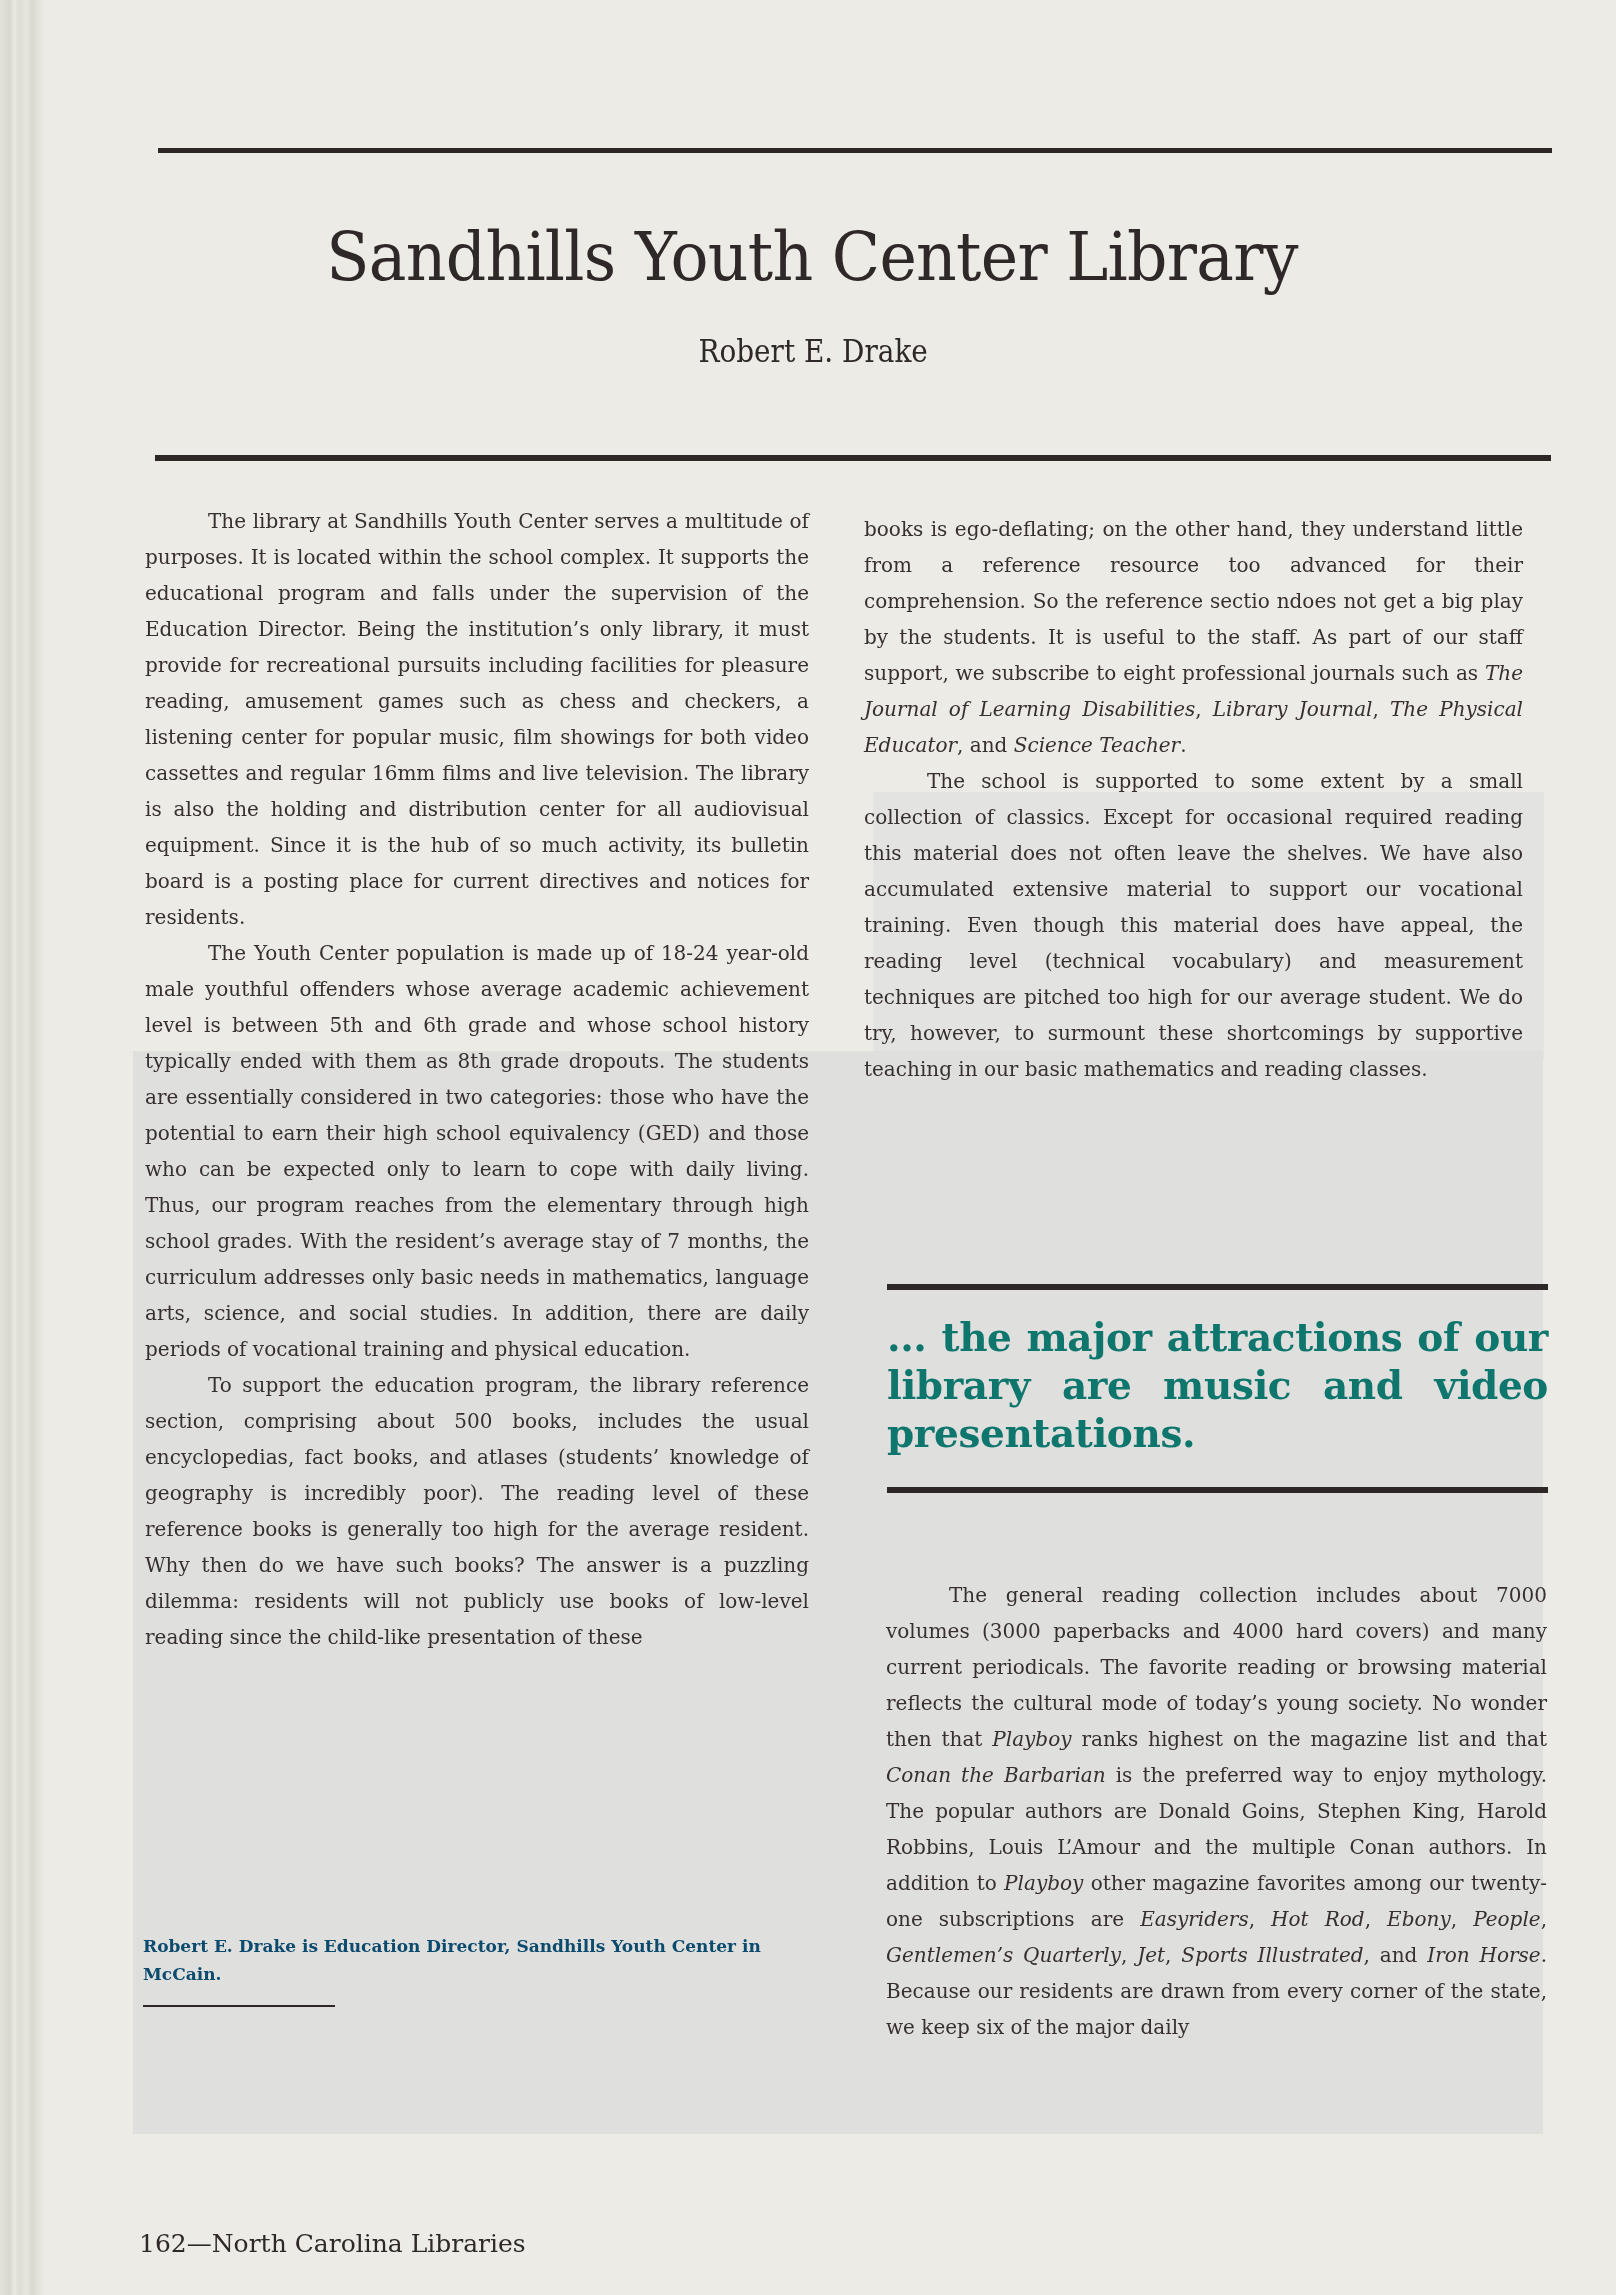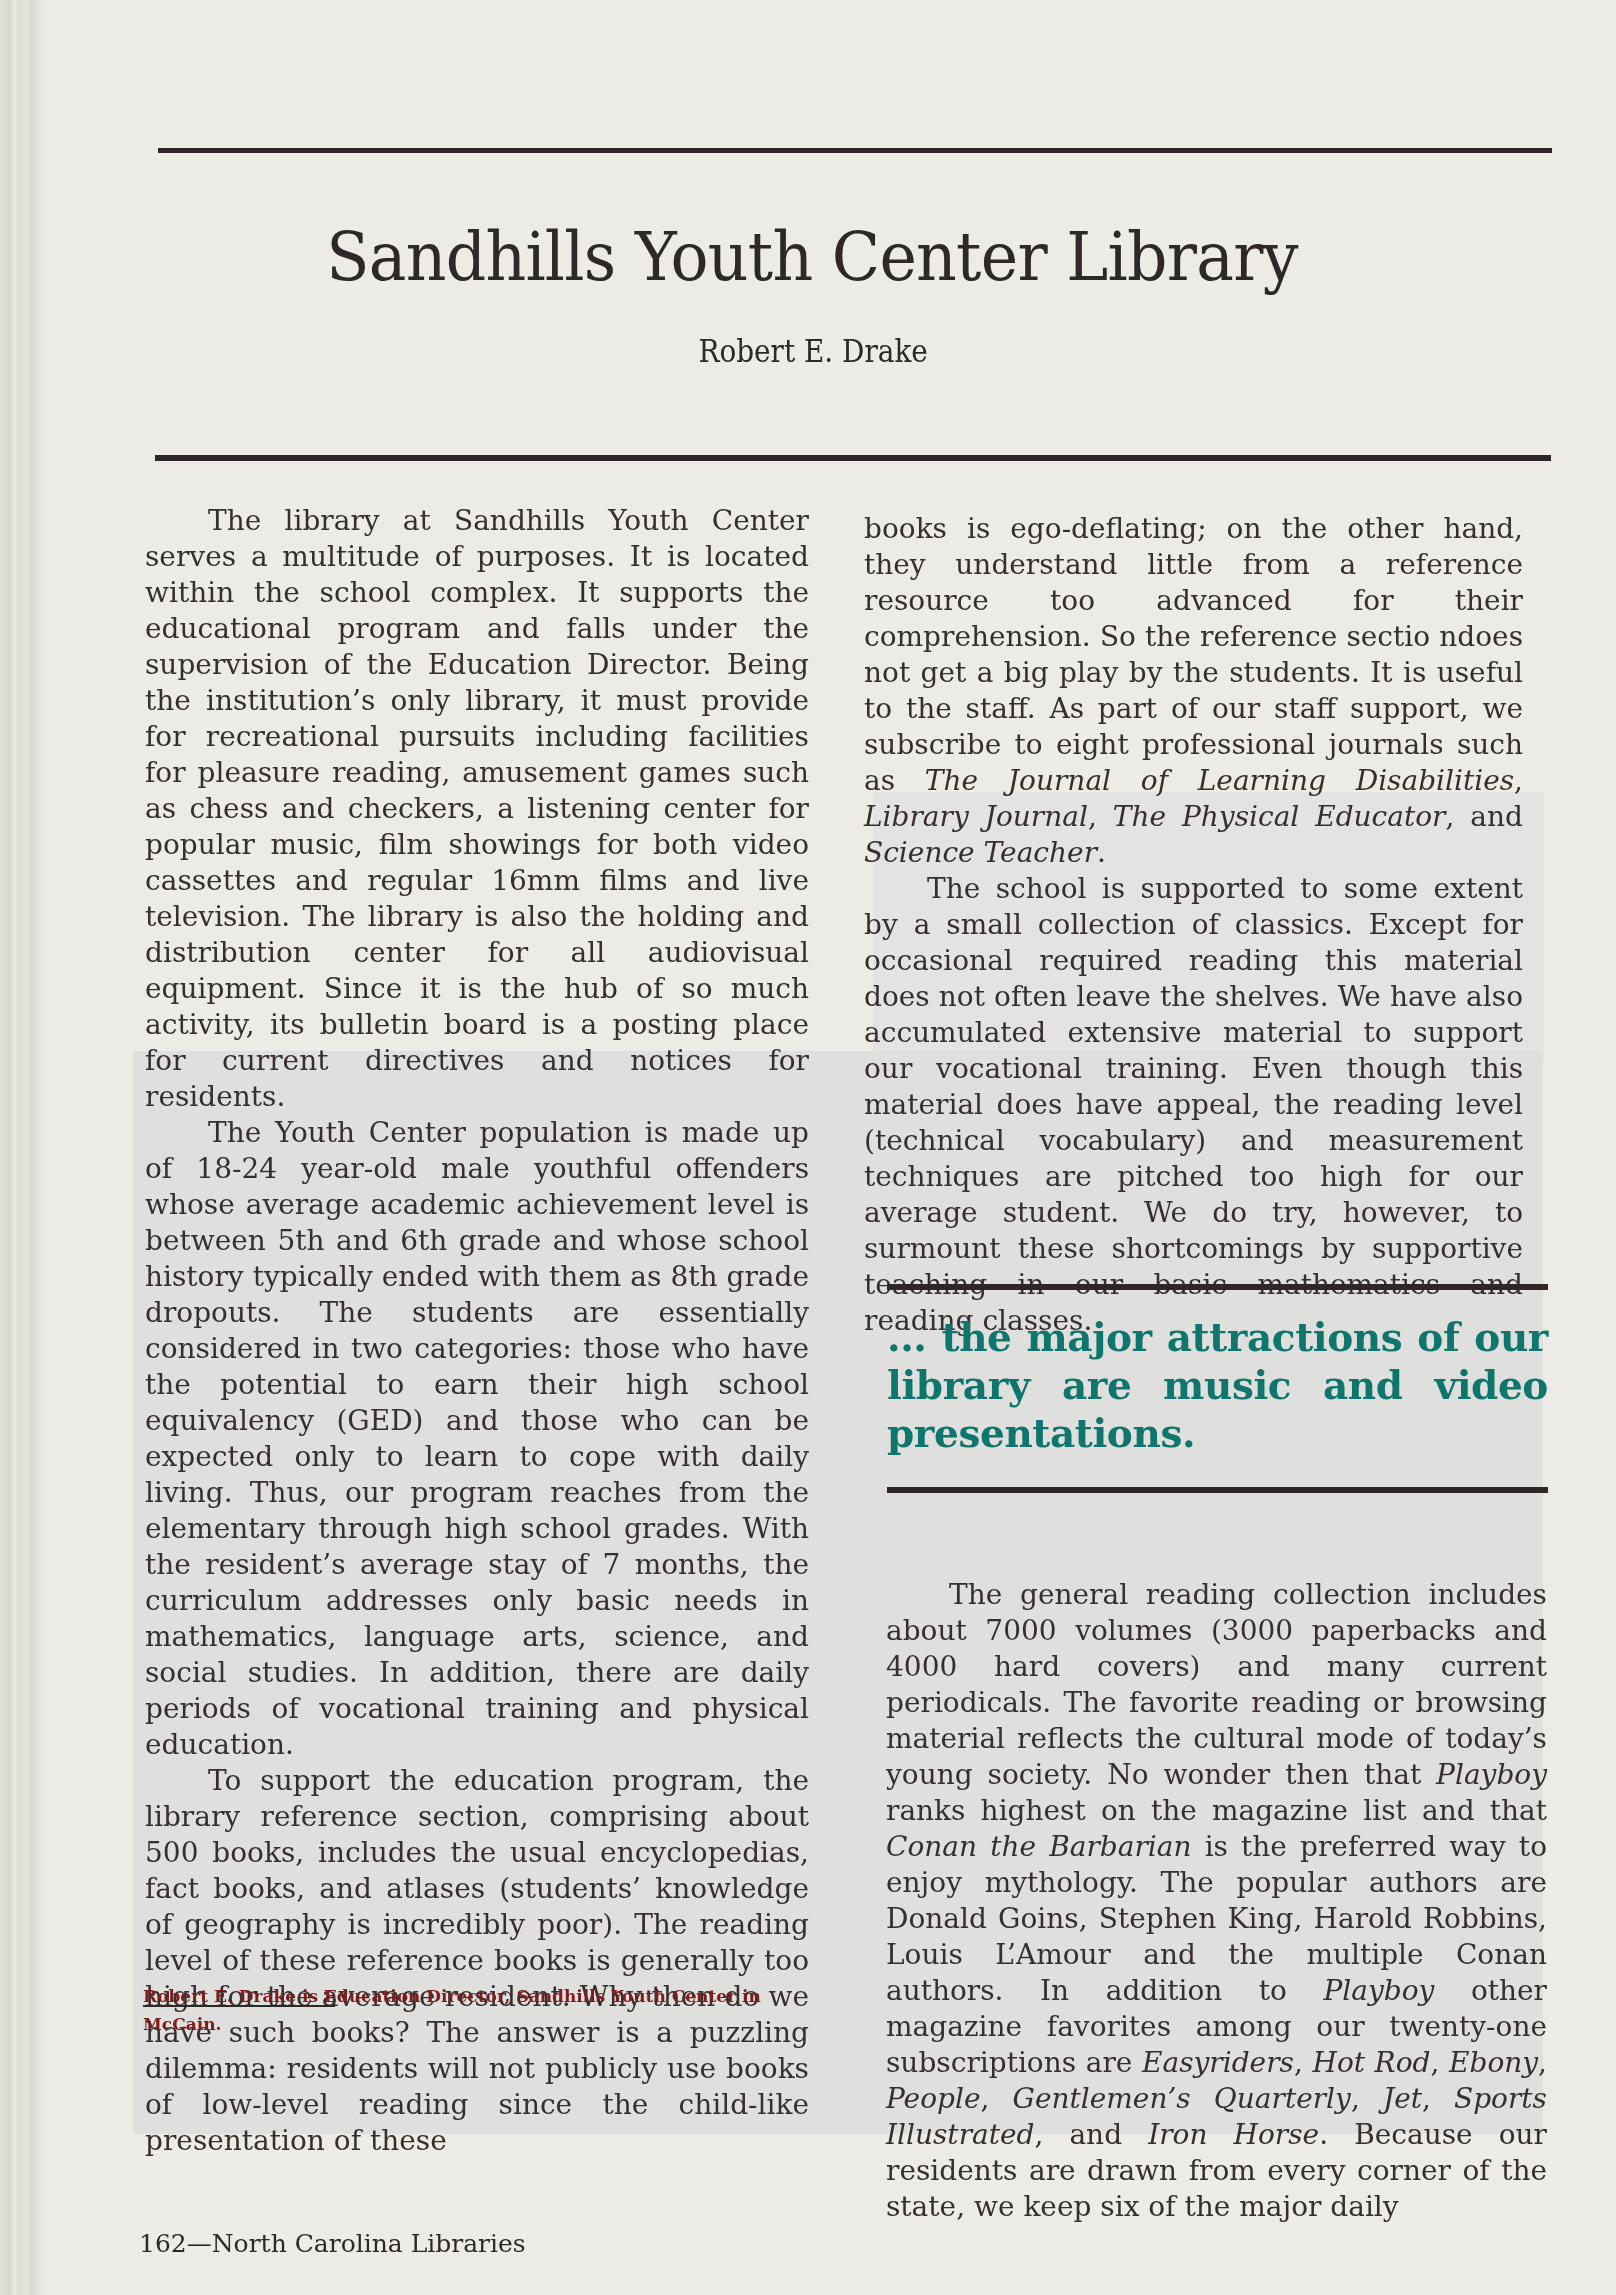--- a/index.html
+++ b/index.html
@@ -32,37 +32,37 @@
     position: absolute; left: 0; width: 1617px; top: 217px; text-align: center;
     font-size: 68px; font-weight: normal; letter-spacing: -0.8px; color: #2f2828;
     margin: 0; transform: scaleX(0.93); transform-origin: 857px 0;
   }
   .byline {
     position: absolute; left: 0; width: 1617px; top: 333px; text-align: center;
     font-size: 31px; color: #2f2828; transform: scaleX(0.9); transform-origin: 855px 0;
   }
 
   .col {
-    position: absolute; font-size: 28px; line-height: 36px; text-align: justify;
+    position: absolute; font-size: 20px; line-height: 36px; text-align: justify;
     color: #372f2f;
   }
   .col p { margin: 0; text-indent: 63px; }
   .col p.noindent { text-indent: 0; }
   #col-left { left: 145px; top: 503px; width: 664px; }
   #col-right-top { left: 864px; top: 511px; width: 659px; }
   #col-right-bottom { left: 886px; top: 1577px; width: 661px; }
 
   .pullquote {
     position: absolute; left: 887px; top: 1313px; width: 661px;
     font-size: 39px; line-height: 48px; font-weight: bold; text-align: justify;
     text-align-last: left; color: #0f766e; letter-spacing: -0.4px;
   }
   .footnote {
-    position: absolute; left: 143px; top: 1983px; width: 671px;
-    font-size: 17px; line-height: 27.5px; font-weight: bold; color: #7f1d1d;
+    position: absolute; left: 143px; top: 1933px; width: 671px;
+    font-size: 17px; line-height: 27.5px; font-weight: bold; color: #0c4a6e;
   }
   .folio {
     position: absolute; left: 139px; top: 2189px; font-size: 25px; color: #2f2828; margin-top: 40px;
   }
   i { font-style: italic; }
 </style>
 </head>
 <body>
 
 <div class="page-edge"></div>

